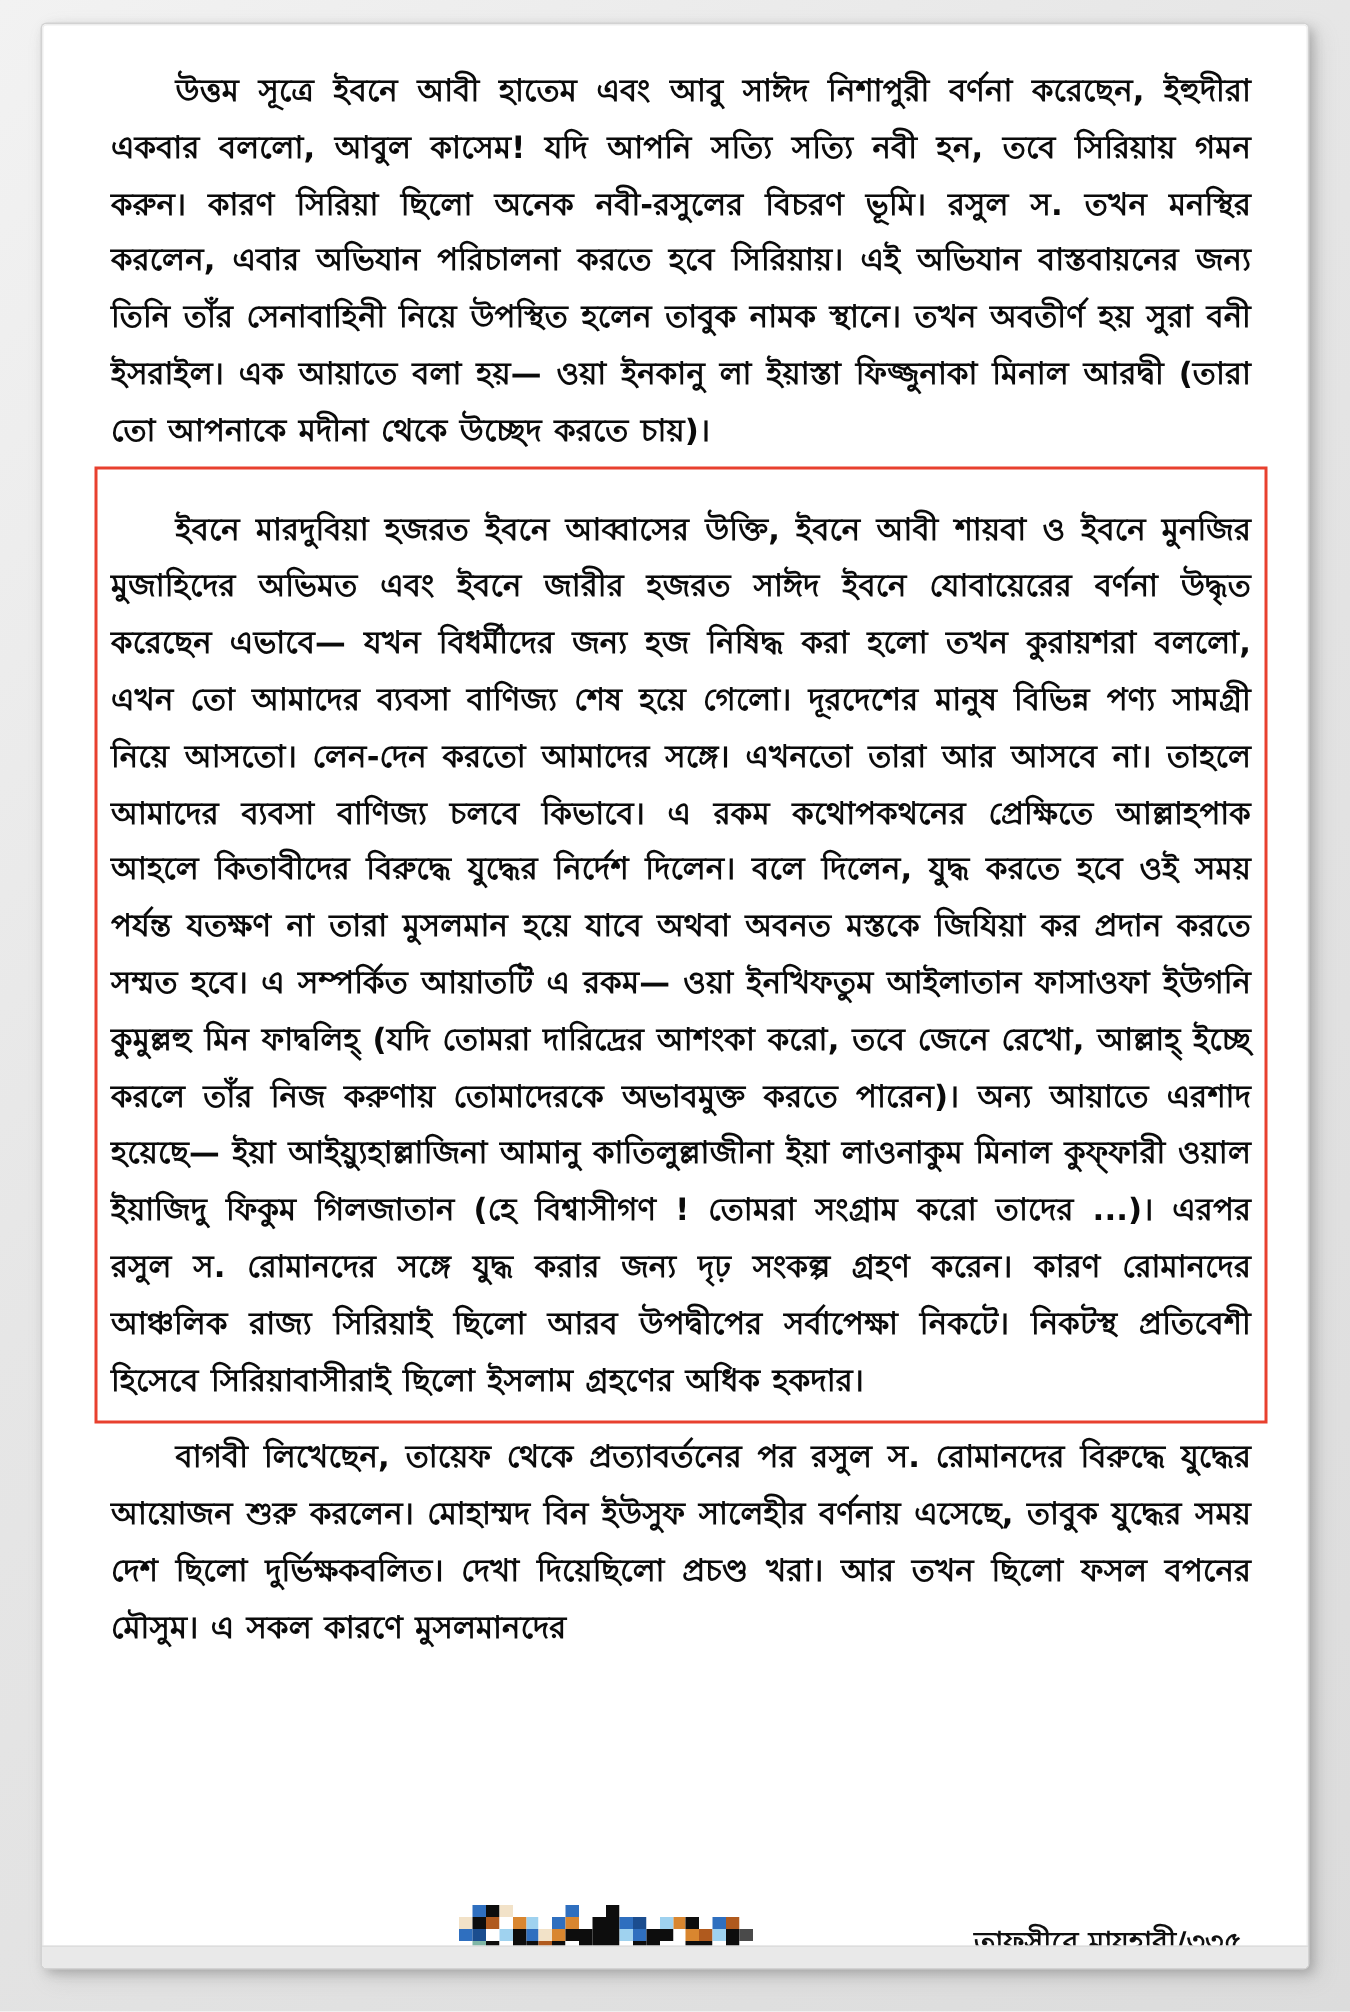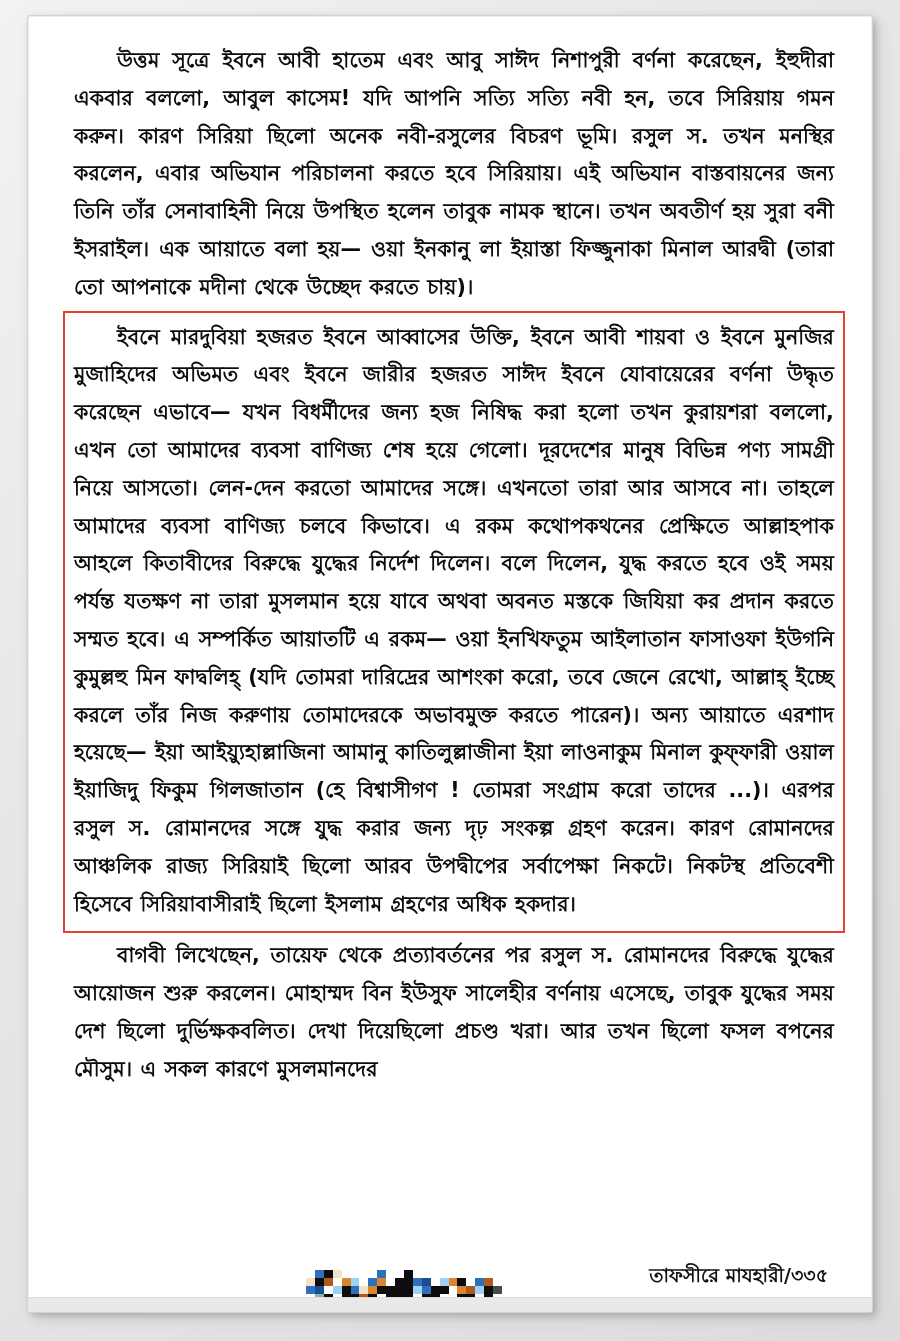--- a/index.html
+++ b/index.html
@@ -75,20 +75,21 @@
   #highlight-box {
     position: relative;
     border: 2px solid #e8402e;
     box-sizing: border-box;
     padding: 6px 9px 8px 9px;
     margin: 4px -11px 4px -11px;
     background: transparent;
   }
   #highlight-box p.para {
     text-indent: 2.1em;
+    margin-top: 16px;
   }
 
   
   #footer {
     position: absolute;
     left: 46px;
     right: 22px;
     top: 1242px;
     height: 52px;
   }
@@ -101,21 +102,21 @@
     display: grid;
     grid-template-columns: repeat(22, 1fr);
     grid-template-rows: repeat(4, 1fr);
     image-rendering: pixelated;
   }
   #redaction-block i { display: block; }
 
   #page-ref {
     position: absolute;
     right: 22px;
-    top: 3px;
+    top: 22px;
     font-size: 19px;
     font-weight: 700;
     color: #101010;
     font-family: "DejaVu Sans", "Liberation Sans", sans-serif;
     white-space: nowrap;
   }
 
   
   #bottom-rule {
     position: absolute;

